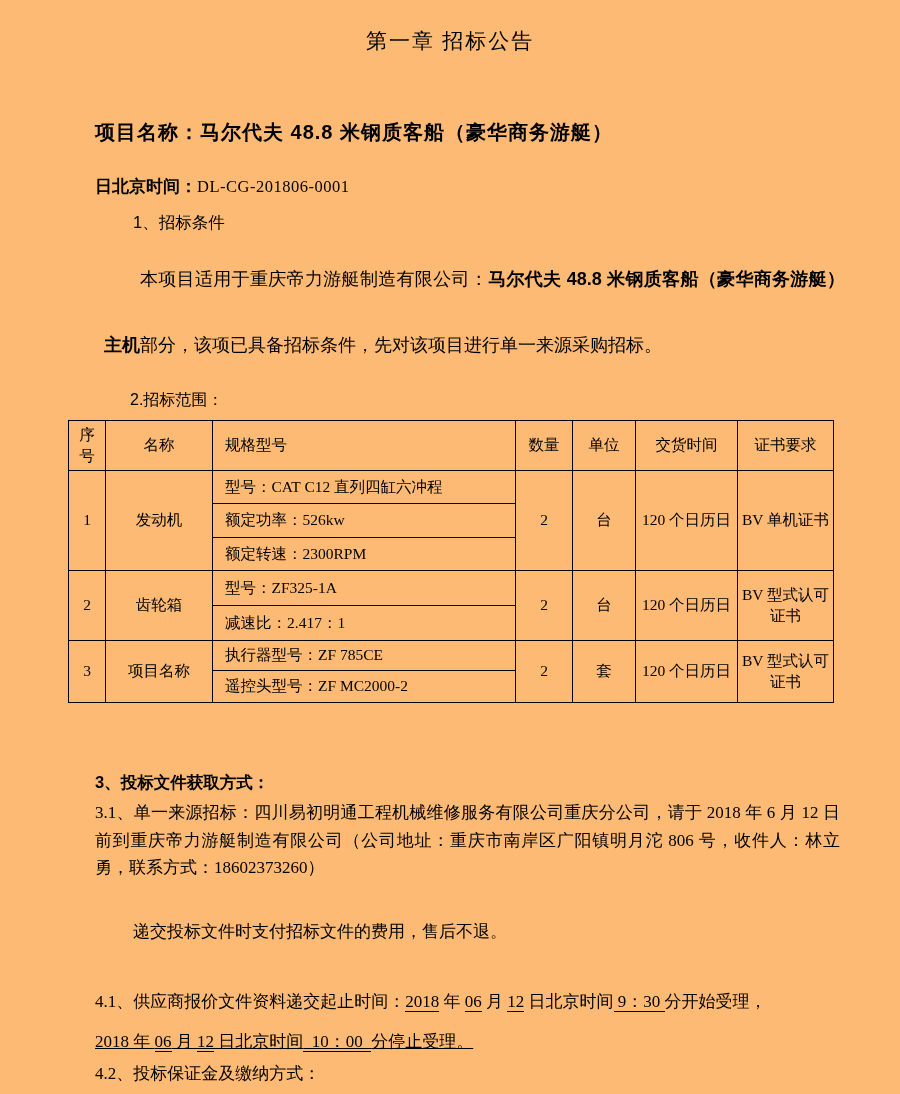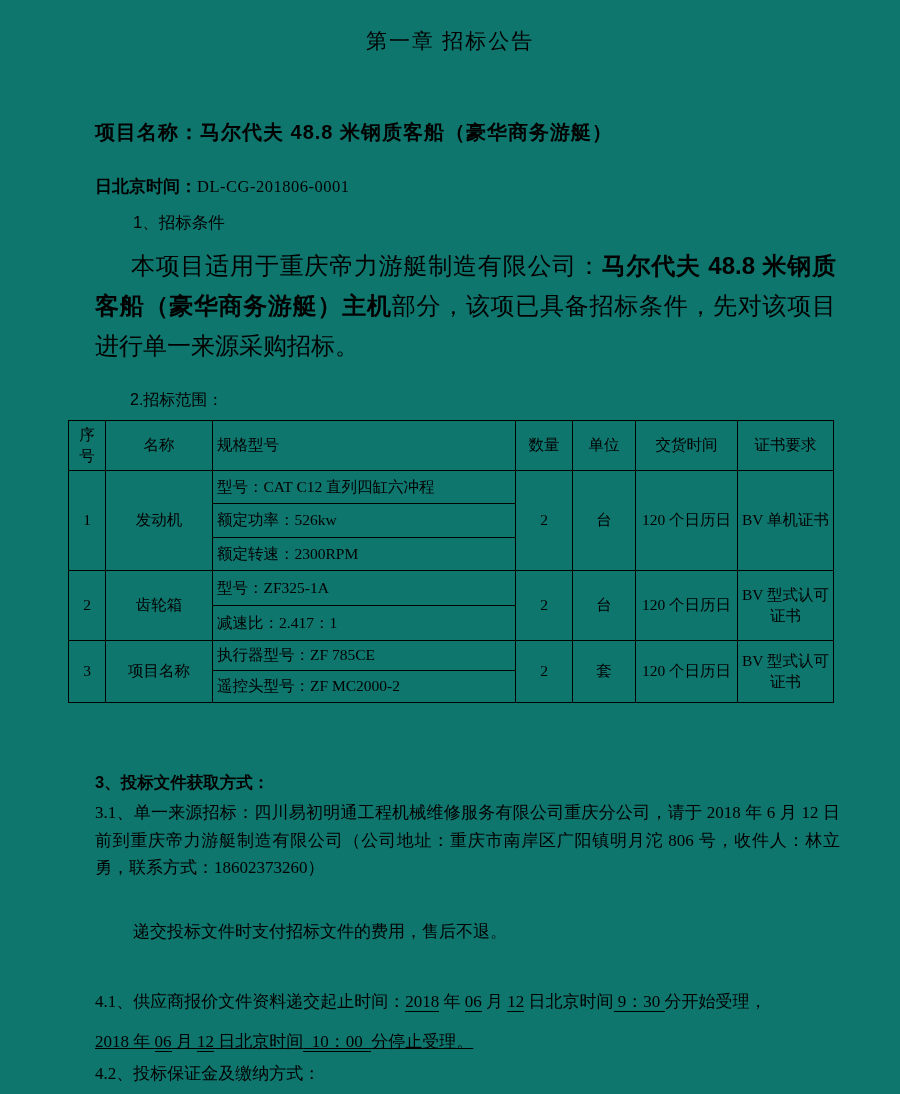--- a/index.html
+++ b/index.html
@@ -1,34 +1,34 @@
 <!DOCTYPE html>
 <html><head>
 <meta charset="utf-8">
 <style>
   html,body{margin:0;padding:0;background:#ffffff;}
   .page{
-    position:relative;width:900px;height:1094px;background:#0f766e;color:#000;
+    position:relative;width:900px;height:1094px;background:#fdba74;color:#000;
     font-family:"Liberation Serif","DejaVu Serif",serif;overflow:hidden;
   }
   .abs{position:absolute;}
   .hei{font-family:"Liberation Sans","DejaVu Sans",sans-serif;}
   .b{font-weight:bold;}
   .title{top:27px;left:0;width:900px;text-align:center;font-size:21px;letter-spacing:2px;}
   .h-project{top:119px;left:95px;width:760px;font-size:20px;letter-spacing:1px;}
   .bid-no{top:175px;left:95px;font-size:17px;}
   .bid-no .val{font-family:"Liberation Serif","DejaVu Serif",serif;font-weight:normal;font-size:16.5px;letter-spacing:.5px;}
   .s1{top:212px;left:133px;font-size:16.5px;}
-  .intro{top:246px;left:95px;width:741px;font-size:24px;line-height:40px;text-align:justify;text-indent:36px;}
+  .intro{top:246px;left:104px;width:741px;font-size:18px;line-height:66px;text-align:justify;text-indent:36px;}
   .s2{top:390px;left:130px;font-size:16px;}
   .tablewrap{top:420px;left:68px;}
   table{border-collapse:collapse;width:765px;table-layout:fixed;}
   th,td{border:1px solid #000;font-weight:normal;font-size:15.5px;padding:1px 3px;
         text-align:center;vertical-align:middle;line-height:1.35;}
-  th.spec,td.spec{text-align:left;padding-left:4px;}
+  th.spec,td.spec{text-align:left;padding-left:12px;}
   tr.h50{height:50px;} tr.r33{height:33px;} tr.r34{height:34px;}
   tr.r35{height:35px;} tr.r30{height:30px;} tr.r32{height:32px;}
   .s3h{top:772px;left:95px;font-size:16.5px;}
   .p31{top:799px;left:95px;width:745px;font-size:17px;line-height:27.5px;text-align:justify;}
   .s32{top:888px;left:95px;font-size:17px;}
   .note32{top:920px;left:133px;font-size:17px;}
   .s4h{top:952px;left:95px;font-size:16.5px;}
   .p41a{top:990px;left:95px;width:750px;font-size:17px;}
   .p41b{top:1030px;left:95px;width:750px;font-size:17px;text-decoration:underline;}
   .s42{top:1062px;left:95px;font-size:17px;}

